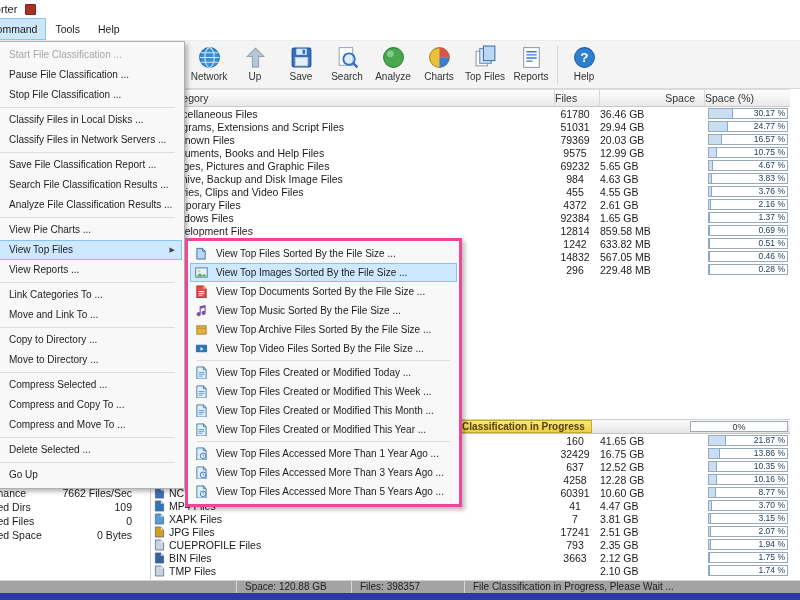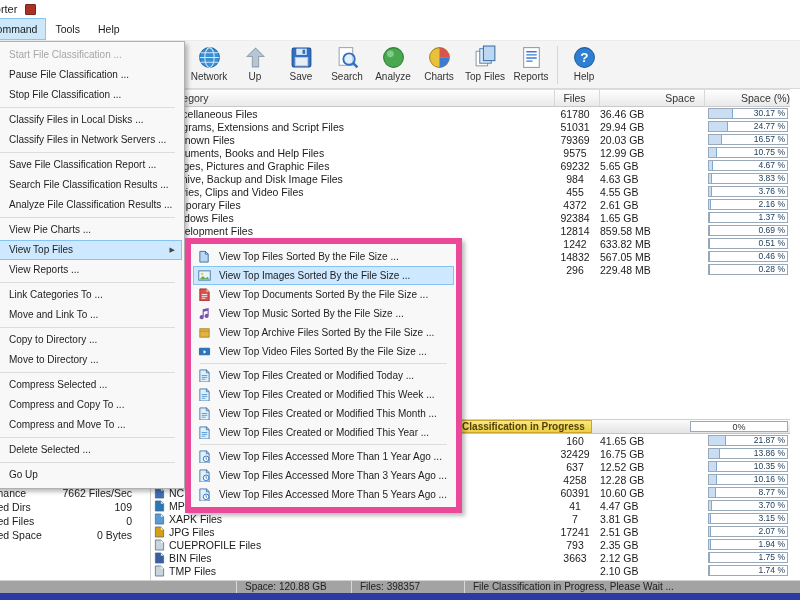--- a/index.html
+++ b/index.html
@@ -25,23 +25,23 @@
   .tb-label{font-size:10px;color:#333;margin-top:1px;white-space:nowrap}
   .tb-sep{width:1px;height:38px;background:#d6d6d6;margin:2px 3px 0}
 
   
   .vsplit{position:absolute;left:150px;top:89px;height:491px;width:1px;background:#d0d0d0;z-index:5}
 
   
   .thead{position:absolute;left:150px;top:89px;width:640px;height:18px;background:linear-gradient(#ffffff,#e9e9e9);
     border-top:1px solid #dcdcdc;border-bottom:1px solid #c9c9c9;display:flex;align-items:center;font-size:10.5px;color:#333;box-sizing:border-box;z-index:2}
   .h-name{width:405px;padding-left:16px;box-sizing:border-box;border-right:1px solid #d8d8d8;line-height:16px;height:100%}
-  .h-files{width:45px;text-align:center;padding-right:5px;box-sizing:border-box;border-right:1px solid #d8d8d8;line-height:16px;height:100%}
+  .h-files{width:45px;text-align:left;padding-right:5px;box-sizing:border-box;border-right:1px solid #d8d8d8;line-height:16px;height:100%}
   .h-space{width:105px;text-align:right;padding-right:9px;box-sizing:border-box;border-right:1px solid #d8d8d8;line-height:16px;height:100%}
-  .h-pct{width:85px;text-align:right;line-height:16px;height:100%;box-sizing:border-box}
+  .h-pct{width:85px;text-align:left;line-height:16px;height:100%;box-sizing:border-box}
 
   
   .tbody{position:absolute;left:150px;top:107px;width:640px;z-index:1}
   .tbody.ext{top:434px}
   .trow{display:flex;height:13px;align-items:center;font-size:10.5px;white-space:nowrap}
   .c-name{width:405px;padding-left:16px;box-sizing:border-box;overflow:hidden}
   .e-name{width:405px;padding-left:4px;box-sizing:border-box;display:flex;align-items:center;overflow:hidden}
   .e-name .f-icon{display:inline-flex;margin-right:4px;flex:0 0 auto}
   .c-files{width:45px;text-align:center;padding-right:5px;box-sizing:border-box}
   .c-space{width:105px;padding-right:9px;box-sizing:border-box}
@@ -75,21 +75,21 @@
   
   .cmd-menu{position:absolute;left:-20px;top:41px;width:205px;background:#f8f8f8;border:1px solid #b0b0b0;
     box-shadow:3px 3px 4px rgba(0,0,0,.25);padding:3px 0;z-index:40;font-size:10px;box-sizing:border-box}
   .cmd-item{height:20px;line-height:20px;padding-left:28px;position:relative;white-space:nowrap;color:#1c1c1c;overflow:hidden}
   .cmd-item.disabled{color:#a6a6a6}
   .cmd-item.hl{background:#cde8ff;box-shadow:inset 0 0 0 1px #84c3f2;margin:0 2px;padding-left:26px}
   .cmd-arrow{position:absolute;right:7px;top:0;font-size:7px;color:#444}
   .cmd-sep{height:1px;background:#dcdcdc;margin:2px 9px}
 
   
-  .sub-menu{position:absolute;left:185px;top:238px;width:277px;background:#f8f8f8;border:6px solid #ec4899;
+  .sub-menu{position:absolute;left:185px;top:238px;width:277px;background:#f8f8f8;border:3px solid #ec4899;
     box-shadow:3px 3px 4px rgba(0,0,0,.25);padding:3px 0;z-index:41;font-size:10px;box-sizing:border-box}
   .sub-item{height:19px;display:flex;align-items:center;padding:0 6px 0 7px;white-space:nowrap;color:#1c1c1c;overflow:hidden}
   .sub-item .mi-icon{width:14px;height:14px;margin-right:7px;flex:0 0 auto;display:inline-flex}
   .sub-item.hl{background:#cde8ff;box-shadow:inset 0 0 0 1px #84c3f2;margin:0 2px;padding:0 4px 0 5px}
 </style>
 </head>
 <body>
 
 <div id="screen">
 

